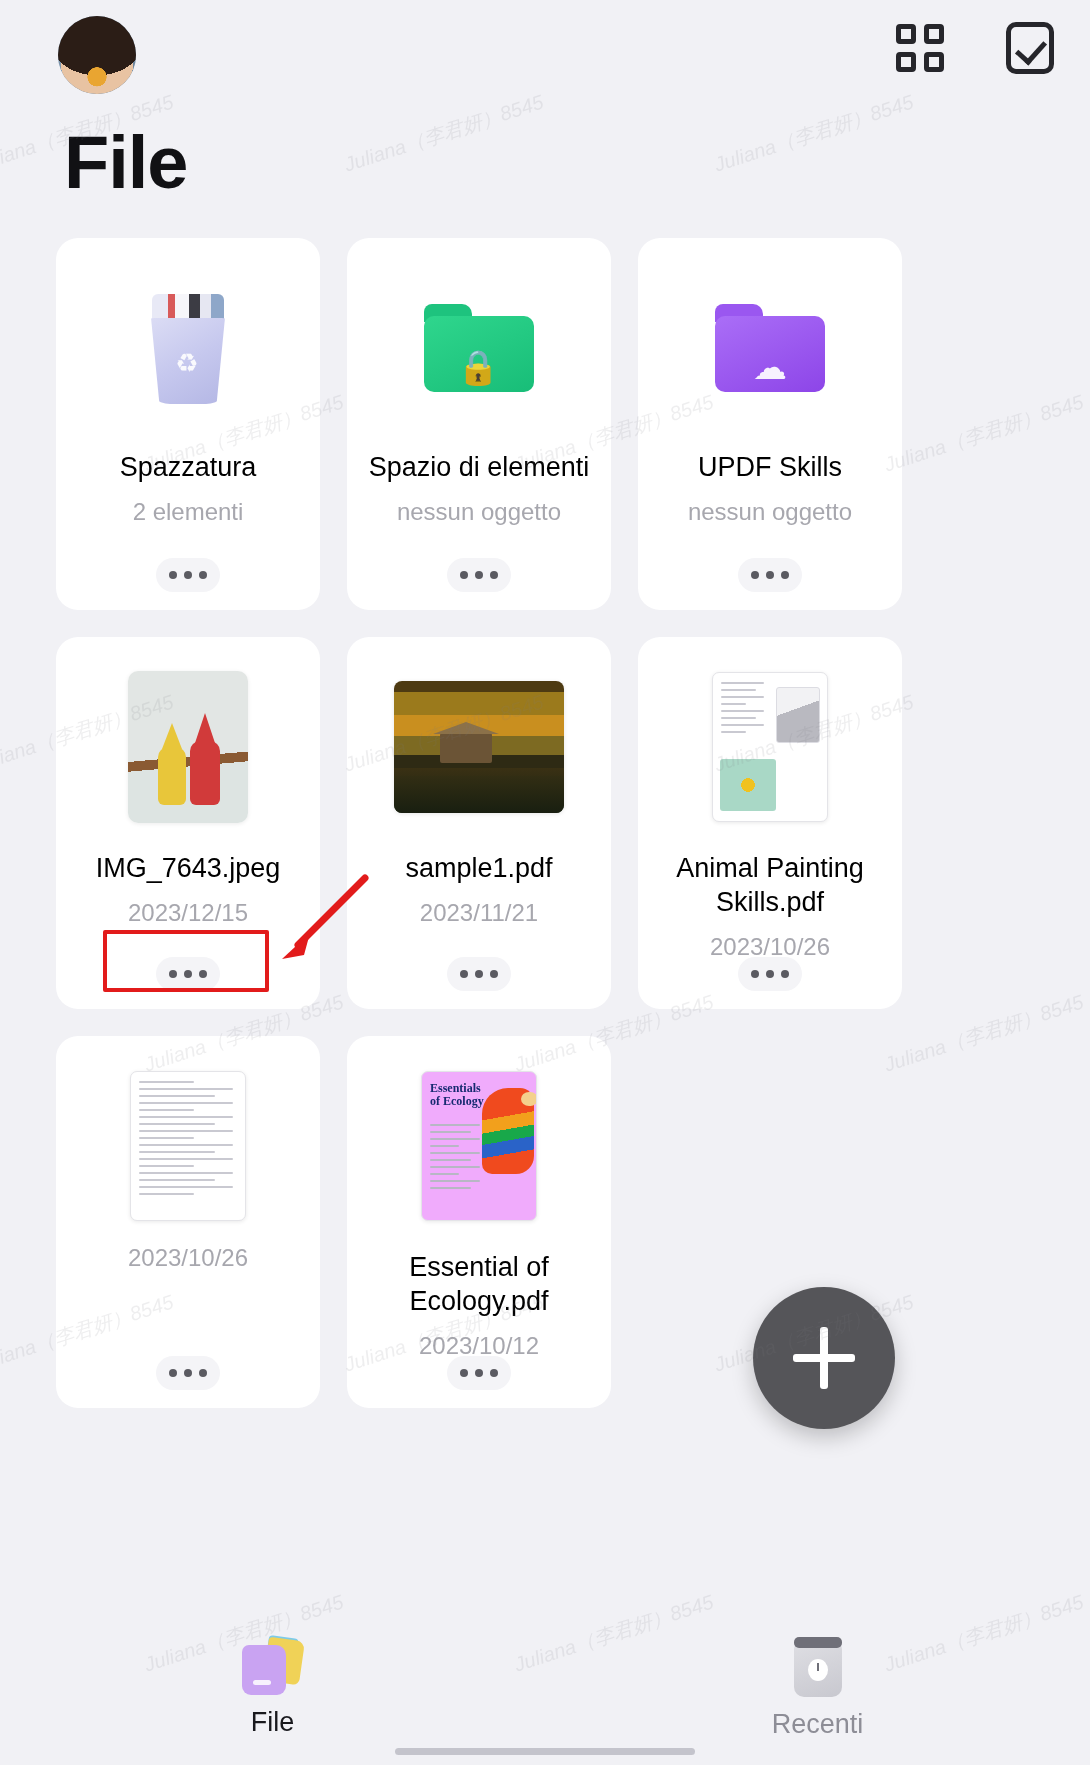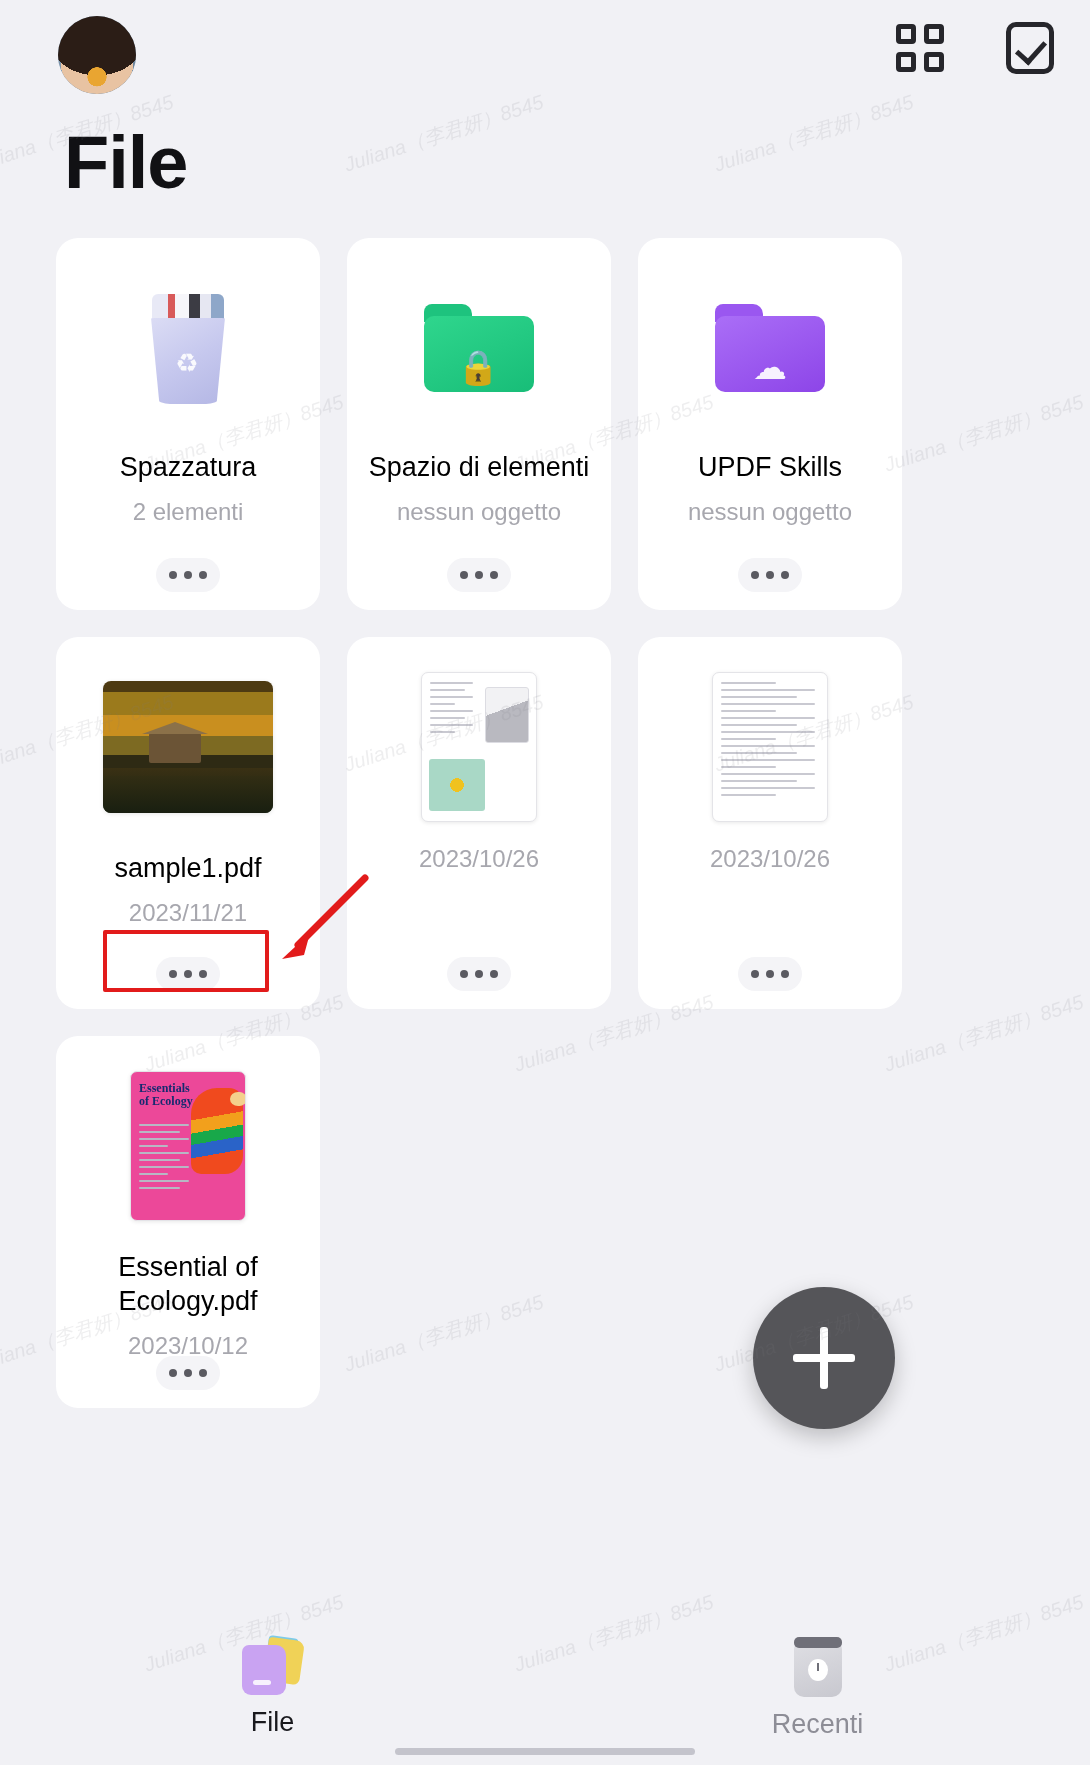--- a/index.html
+++ b/index.html
@@ -288,21 +288,21 @@
   .doc-animal .flower {
     position: absolute; left: 7px; bottom: 10px;
     width: 56px; height: 52px;
     background: radial-gradient(circle at 50% 50%, #f0c21f 0 18%, #a9d8c6 18% 100%);
     border-radius: 3px;
   }
   .doc-animal .col-l { width: 46%; }
 
   
   .doc-eco {
-    background: #ec4899;
+    background: #f0abfc;
     padding: 0;
   }
   .doc-eco .eco-title {
     position: absolute; left: 8px; top: 10px;
     font-family: "Liberation Serif", serif;
     font-weight: bold;
     font-size: 12px;
     line-height: 13px;
     color: #162a70;
     width: 56px;
@@ -575,20 +575,35 @@
     </div>
     <div class="card-name">UPDF Skills</div>
     <div class="card-sub">nessun oggetto</div>
     <div class="dots-btn">
       <i></i>
         <i></i>
         <i></i>
     </div>
   </div>
 
+  <div class="card compact">
+    <div class="thumb-wrap">
+      <div class="photo">
+        <div class="cat-a"></div>
+        <div class="cat-b"></div>
+      </div>
+    </div>
+    <div class="card-name">IMG_7643.jpeg</div>
+    <div class="card-sub">2023/12/15</div>
+    <div class="dots-btn">
+      <i></i>
+        <i></i>
+        <i></i>
+    </div>
+  </div>
 
   <div class="card compact">
     <div class="thumb-wrap">
       <div class="photo-land">
         <div class="hut"></div>
         <div class="water"></div>
       </div>
     </div>
     <div class="card-name">sample1.pdf</div>
     <div class="card-sub">2023/11/21</div>
@@ -609,20 +624,21 @@
           <div class="ln s"></div>
           <div class="ln l"></div>
           <div class="ln m"></div>
           <div class="ln l"></div>
           <div class="ln s"></div>
         </div>
         <div class="dog"></div>
         <div class="flower"></div>
       </div>
     </div>
+    <div class="card-name">Animal Painting Skills.pdf</div>
     <div class="card-sub">2023/10/26</div>
     <div class="dots-btn">
       <i></i>
         <i></i>
         <i></i>
     </div>
   </div>
 
   <div class="card compact">
     <div class="thumb-wrap">

